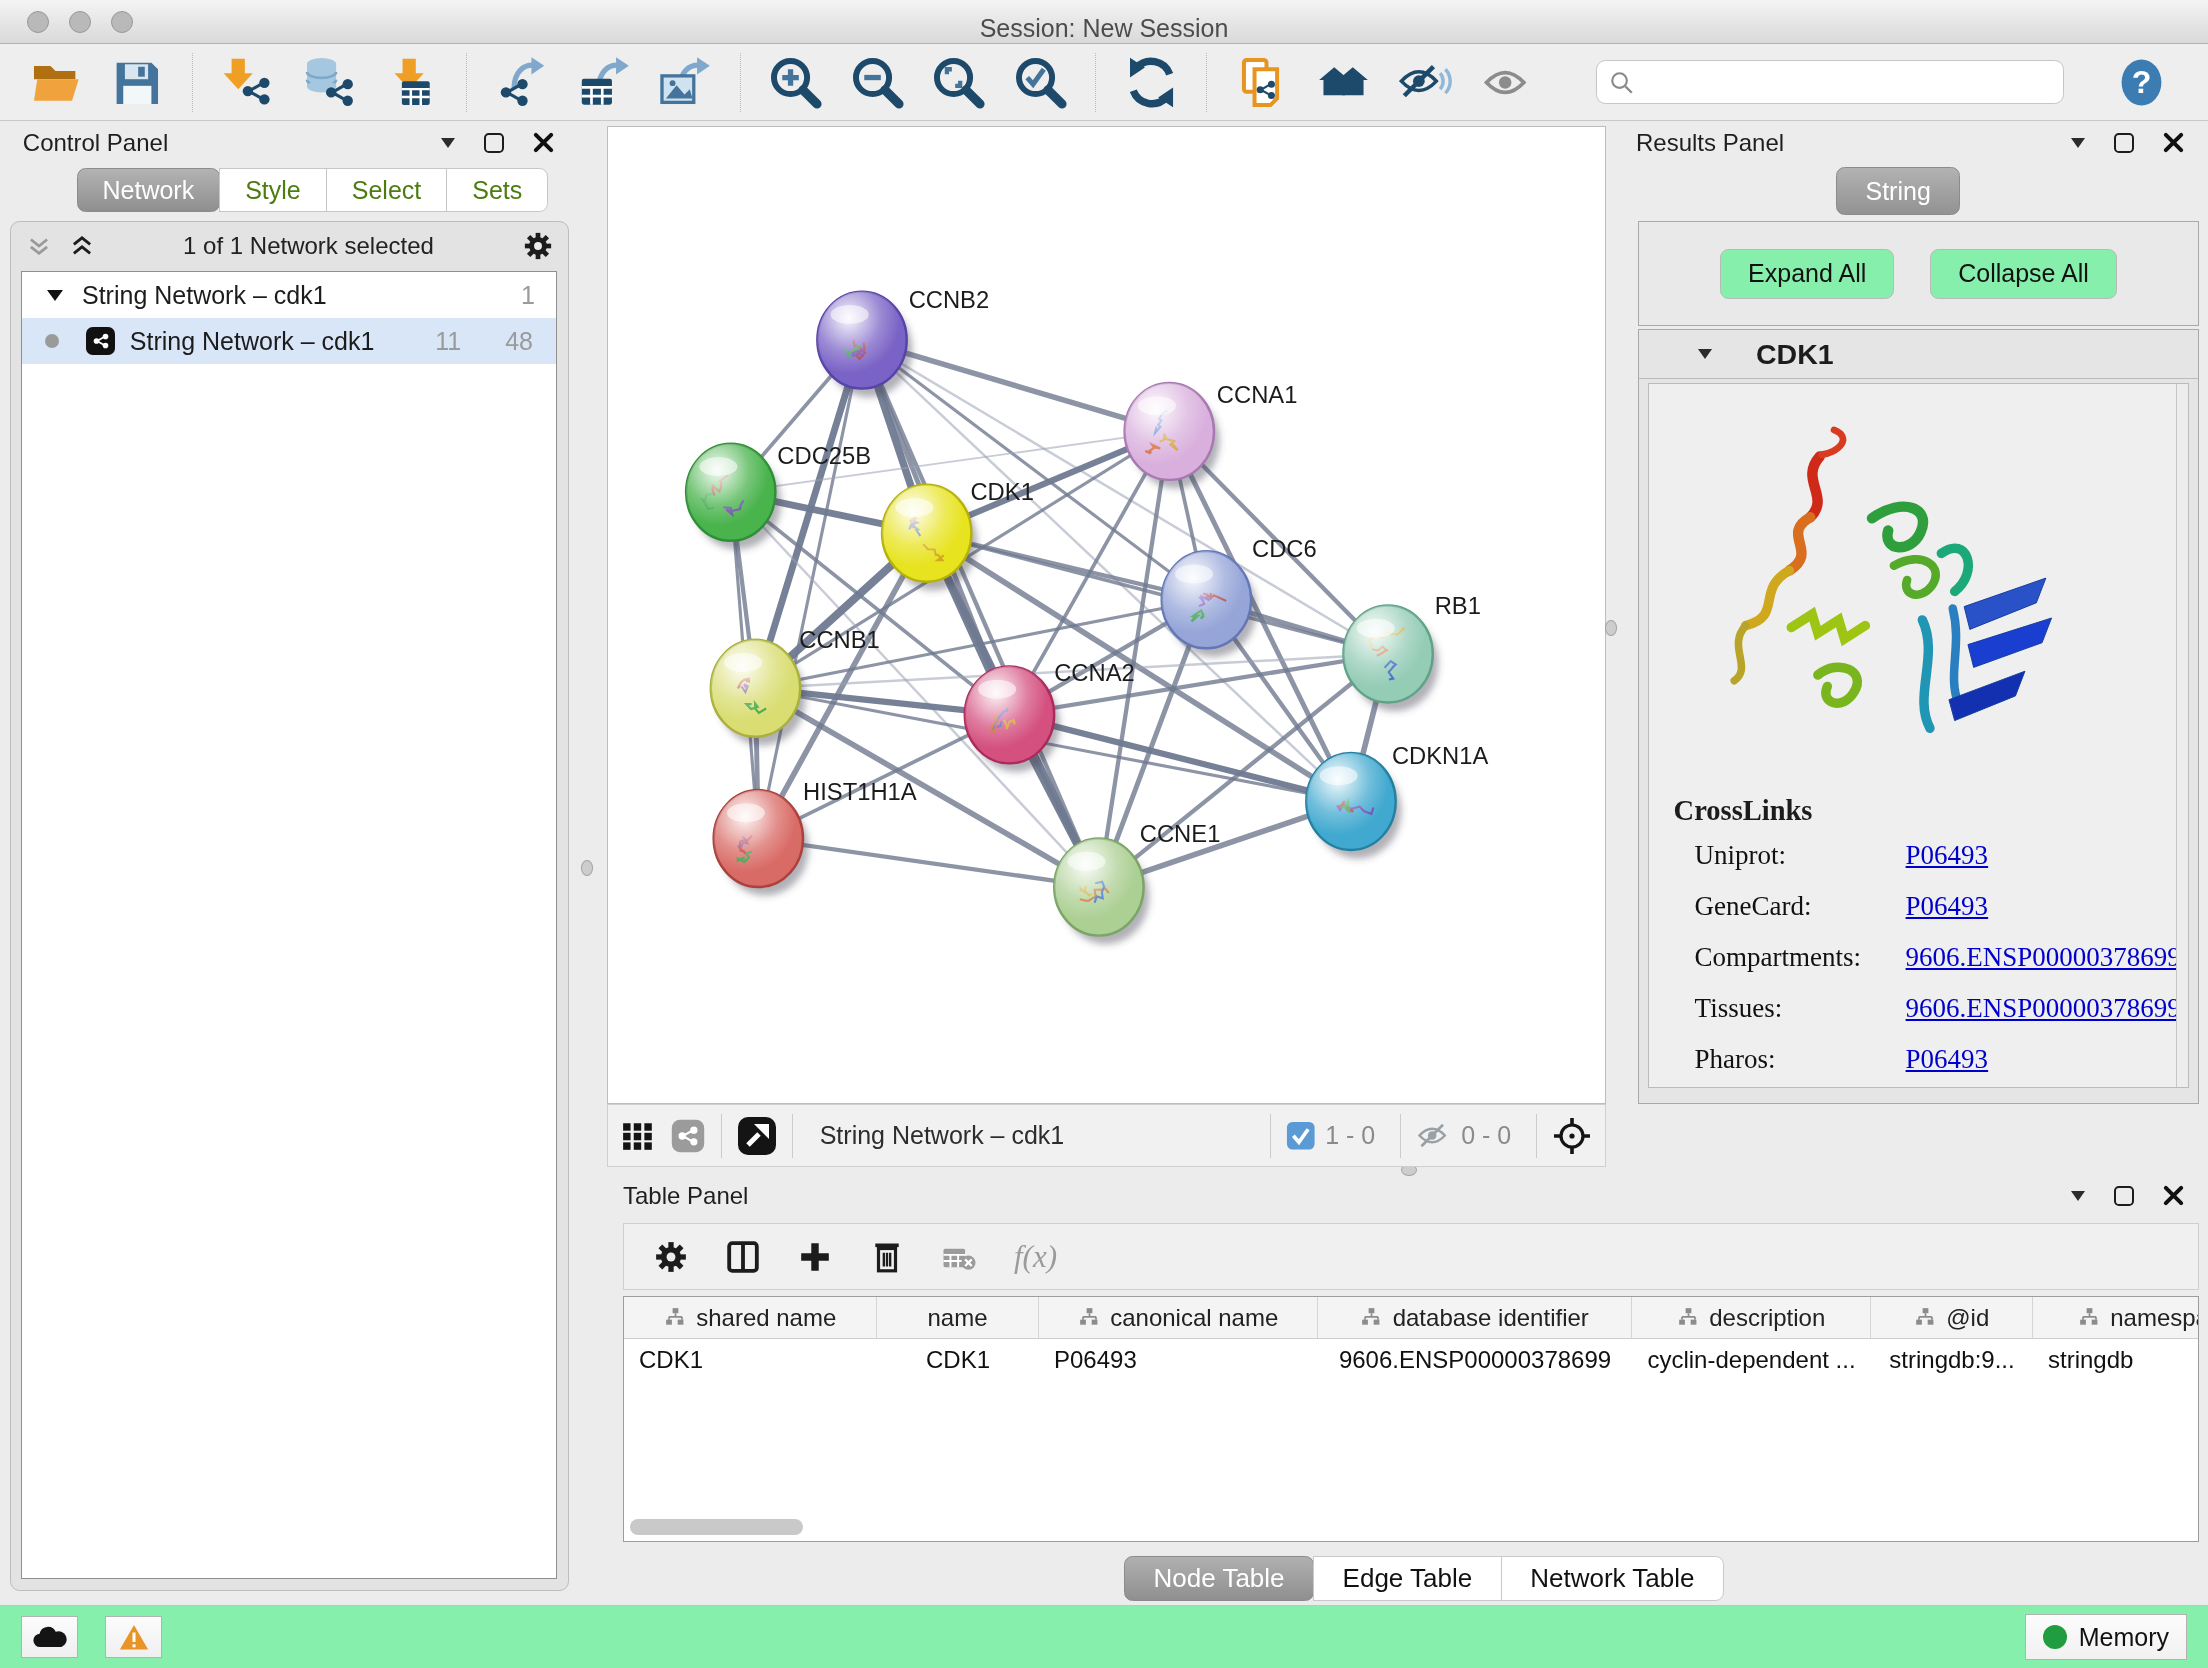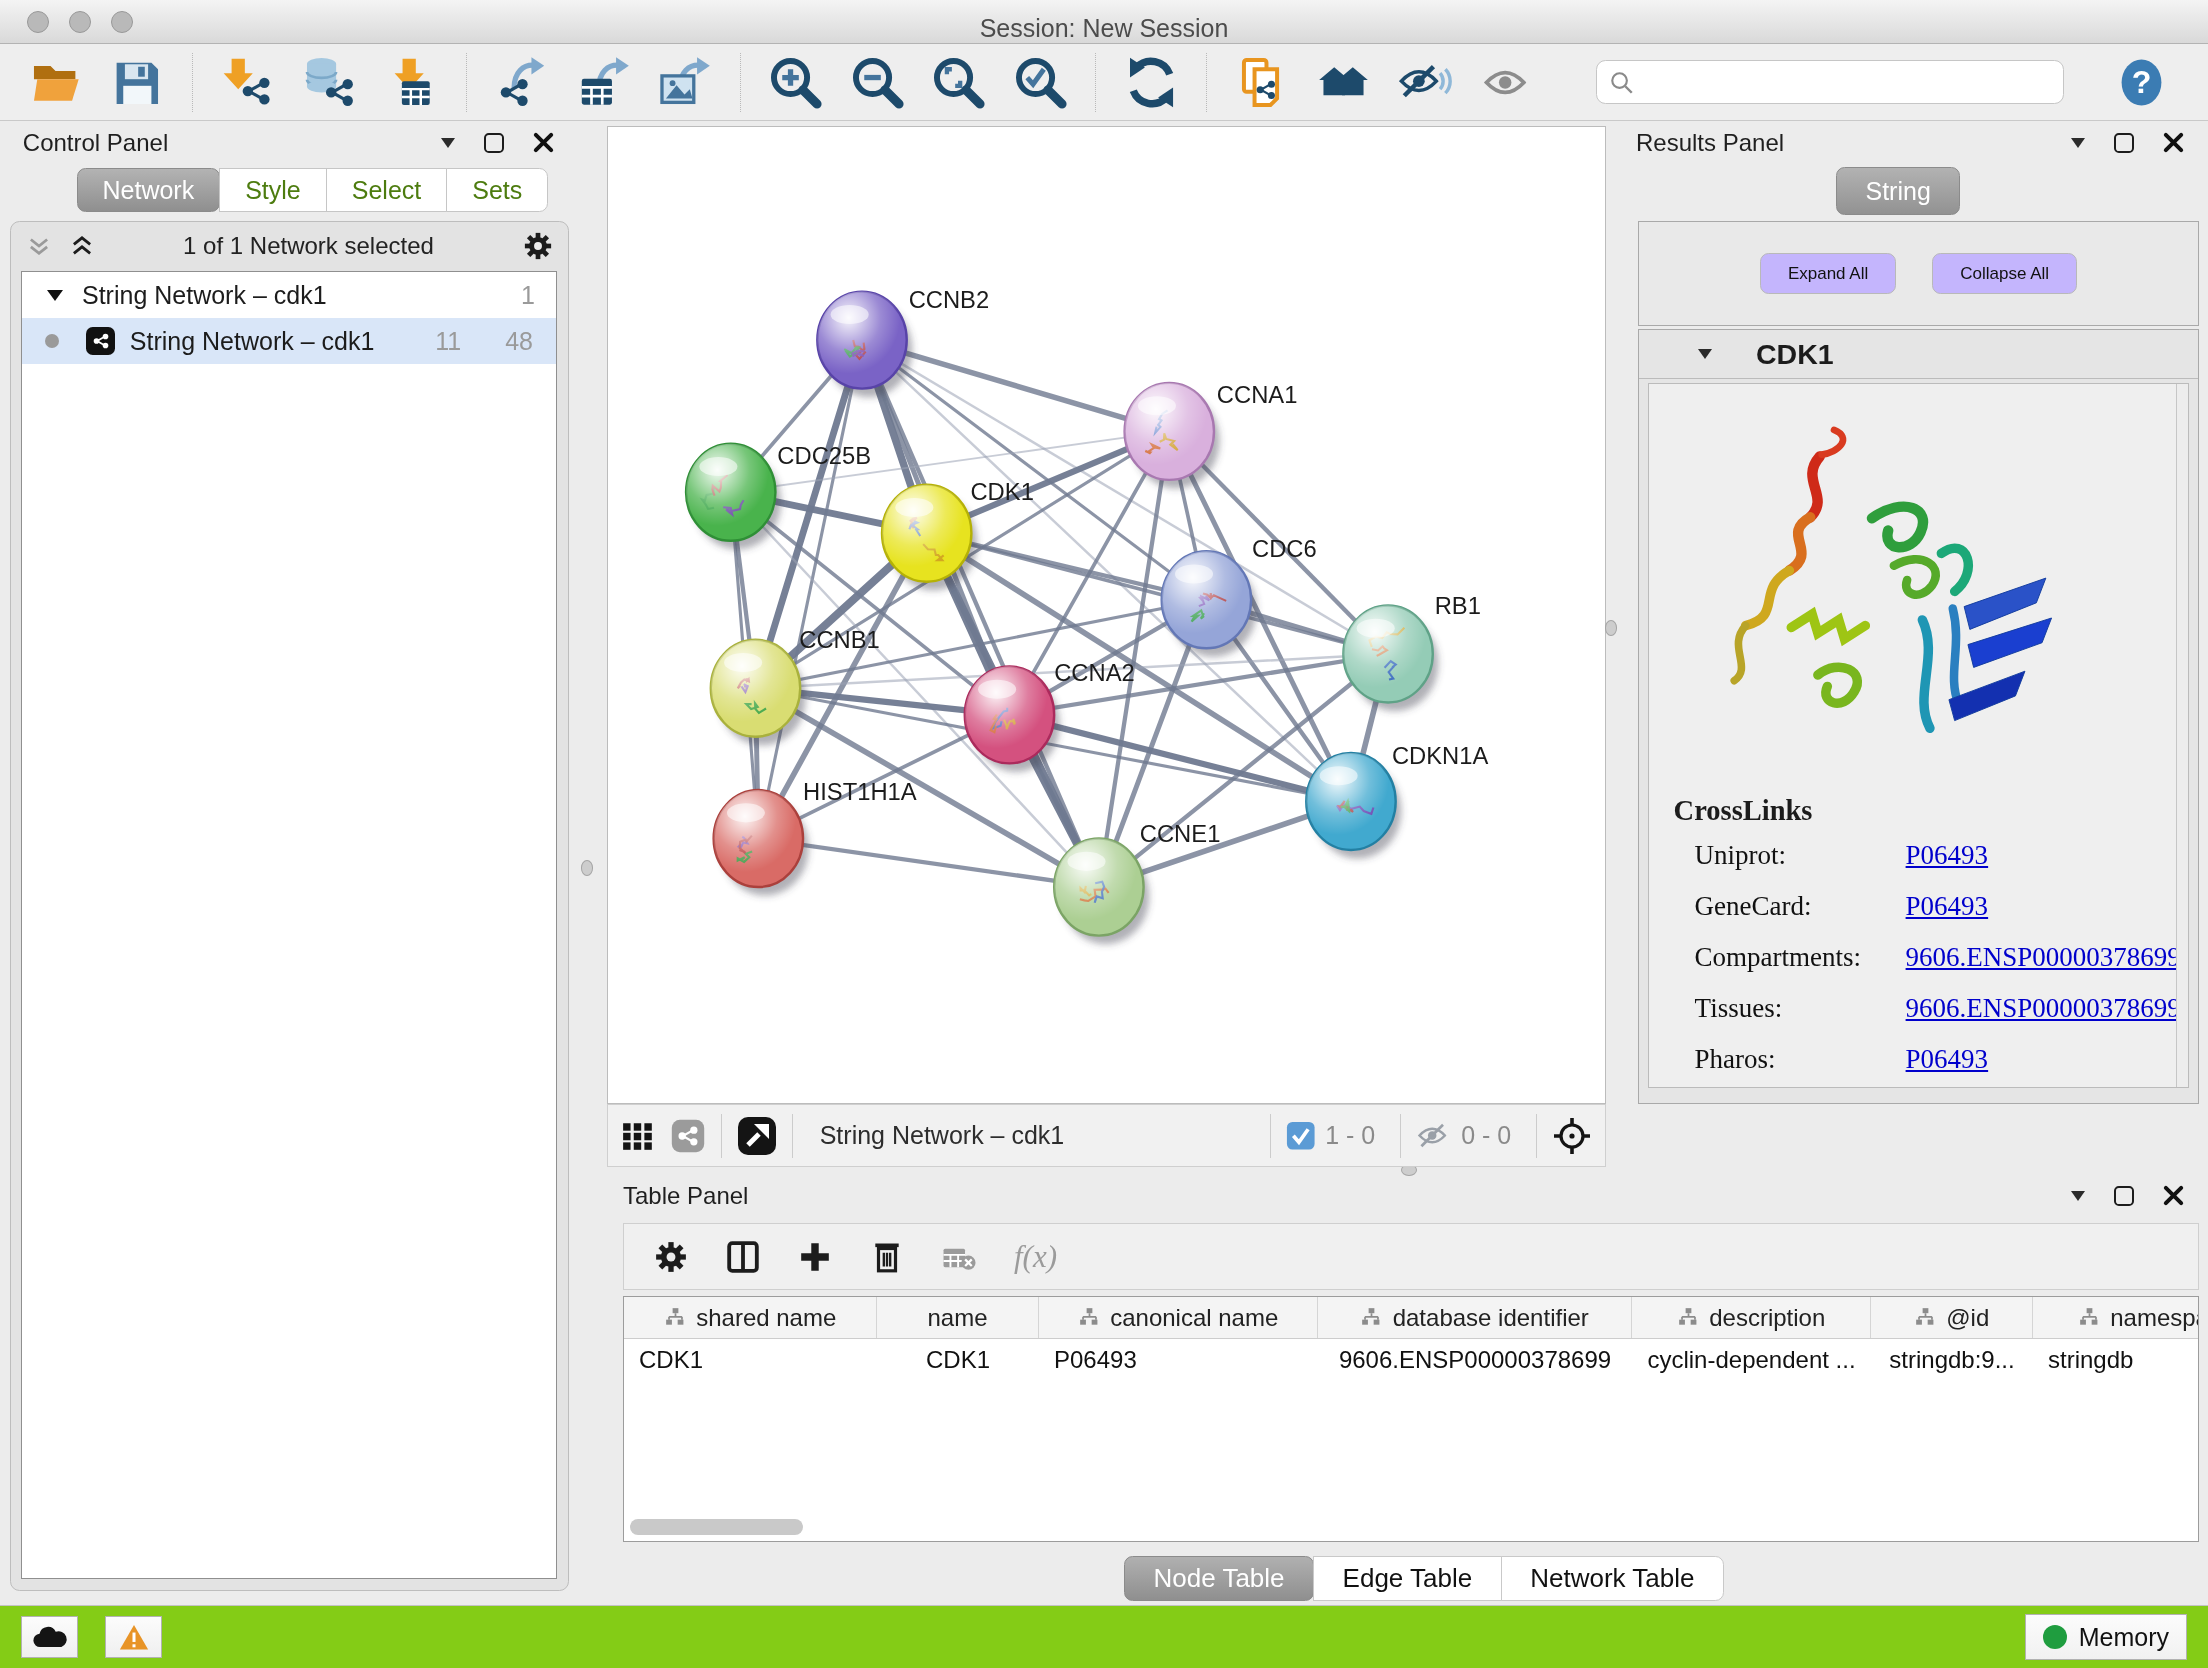--- a/index.html
+++ b/index.html
@@ -62,21 +62,21 @@
   .nt-count { font-size:25px; color:#8a8a8a; margin:0 9.5px; }
   .split-dot { position:absolute; width:12.4px; height:16px; border-radius:50%; background:#cdcdcd; border:1px solid #a5a5a5; }
 
   
   .rp { position:absolute; left:1615px; top:125px; width:593px; height:1047px; }
   .rp-head { display:flex; align-items:center; justify-content:space-between; padding:3.8px 23px 0 21px; }
   .rp-tab { position:absolute; left:221px; top:42px; padding:8.6px 28.5px; font-size:25px; color:#fff;
     background:linear-gradient(#b2b2b2,#929292); border:1px solid #8b8b8b; border-radius:8.6px; }
   .rp-expandbox { position:absolute; left:23px; top:96px; width:561px; height:105px; background:#e9e9e9;
     border:1px solid #a9a9a9; display:flex; align-items:center; justify-content:center; gap:36px; }
-  .rp-btn { background:#c4b5fd; border:1px solid #b9b9b9; border-radius:8.6px; padding:9.5px 27px; font-size:17px; color:#111; }
+  .rp-btn { background:#86efac; border:1px solid #b9b9b9; border-radius:8.6px; padding:9.5px 27px; font-size:25px; color:#111; }
   .genebox { position:absolute; left:23px; top:204px; width:561px; height:775px; background:#e5e5e5; border:1px solid #a9a9a9; }
   .gene-head { height:49px; display:flex; align-items:center; gap:44px; padding-left:59px; border-bottom:1px solid #bbb; }
   .gene-head .sym { font-size:28.5px; font-weight:bold; }
   .gene-inner { position:absolute; left:8.6px; right:8.6px; top:53px; bottom:15px; background:#efefef; border:1px solid #bbb; overflow:hidden; }
   .gene-desc { font-size:25px; color:#111; padding:13.3px 0 0 25px; }
   .scroll-gutter { position:absolute; right:0; top:0; bottom:0; width:12.4px; background:#ededed; border-left:1px solid #c6c6c6; }
   .crosslinks { margin:25px 0 0 25px; font-family:"Liberation Serif", serif; }
   .cl-head { font-size:28.5px; font-weight:bold; margin-bottom:13.3px; }
   .cl-row { display:flex; margin:0 0 20px 21px; font-size:27px; }
   .cl-label { width:211px; color:#111; }
@@ -95,21 +95,21 @@
   .trow2 { display:flex; height:42px; }
   .td { display:flex; align-items:center; font-size:24px; color:#111; flex:0 0 auto; overflow:hidden; white-space:nowrap; padding:0 15px; }
   .hscroll { position:absolute; left:5.7px; bottom:5.7px; width:173px; height:16px; border-radius:8.6px; background:#c9c9c9; }
   .tp-tabs { position:absolute; left:528px; top:384px; display:flex; }
   .tp-tab { height:45px; padding:0 28.5px; display:flex; align-items:center; font-size:26px; background:#fff;
     border:1px solid #c9c9c9; margin-left:-1px; color:#111; }
   .tp-tab.sel { background:linear-gradient(#b0b0b0,#8f8f8f); color:#fff; border-color:#8b8b8b; border-radius:8.6px; }
   .tp-tab.last { border-radius:0 8.6px 8.6px 0; }
 
   
-  .statusbar { position:absolute; left:0; top:1605px; width:2208px; height:63px; background:#84cc16;
+  .statusbar { position:absolute; left:0; top:1605px; width:2208px; height:63px; background:#86efac;
     border-top:1px solid #c3c3c3; display:flex; align-items:center; padding:0 21px; gap:27px; }
   .sb-btn { width:57px; height:42px; background:linear-gradient(#fcfcfc,#efefef); border:1.9px solid #b2b2b2;
     display:flex; align-items:center; justify-content:center; }
   .mem-btn { margin-left:auto; height:46px; background:linear-gradient(#fcfcfc,#f1f1f1); border:1.9px solid #b2b2b2;
     display:flex; align-items:center; gap:11.4px; padding:0 17px; font-size:25px; color:#111; }
   .mem-dot { width:24px; height:24px; border-radius:50%; background:#1f9d3f; }
 
   svg text { font-family:"Liberation Sans", sans-serif; }
 </style>
 </head>

